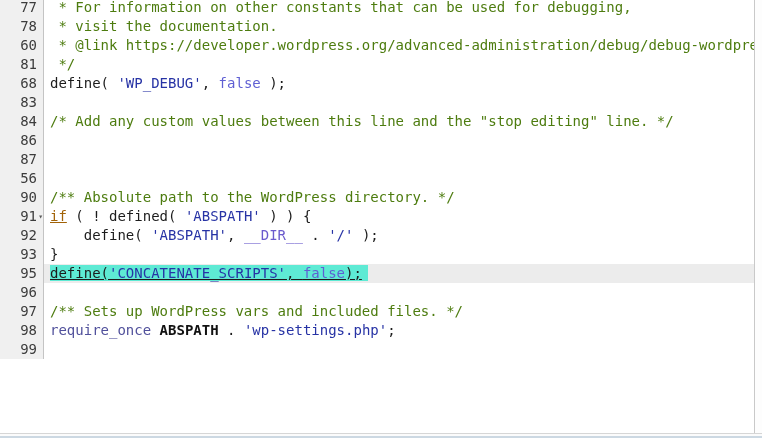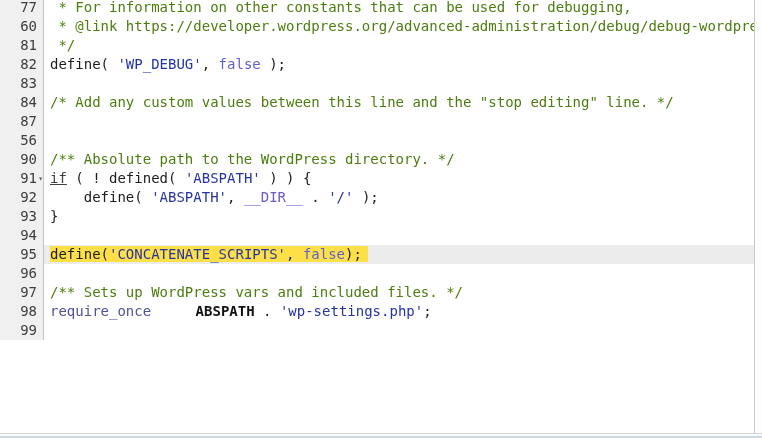--- a/index.html
+++ b/index.html
@@ -19,34 +19,34 @@
     color:#3c3c3c; text-align:right; padding-right:6px; position:relative;
     user-select:none;
   }
   .fold-marker {
     position:absolute; right:0px; top:1px; font-size:8px; color:#5a5a5a; line-height:17px;
   }
   .code-cell {
     flex:1 1 auto; padding-left:6px; color:#1c1c1c; overflow:hidden; position:relative;
   }
   .code-cell.active { background:#ececec; }
-  .sel-wrap { background:#fde047; padding-right:6px; }
+  .sel-wrap { background:#5eead4; padding-right:6px;text-decoration:underline; }
   .caret {
     display:inline-block; width:2px; height:15px; background:#000;
     vertical-align:-2px; margin-right:-2px;
   }
 
   
   .tk-comment  { color:#4d7c0f; }
   .tk-string   { color:#2733a5; }
-  .tk-keyword  { color:#404040;text-decoration:underline; }
+  .tk-keyword  { color:#a16207;text-decoration:underline; }
   .tk-keyword2 { color:#50509b;margin-top:24px; }
   .tk-atom     { color:#5f5fd3; }
   .tk-magic    { color:#6a5acd; }
-  .tk-const    { color:#111111; font-weight:bold;margin-left:36px; }
+  .tk-const    { color:#111111; font-weight:bold; }
   .tk-plain    { color:#1c1c1c; }
 
   .vscroll {
     position:absolute; right:0; top:0; bottom:5px; width:8px;
     background:#fdfdfd; border-left:1px solid #c9c9c9;
   }
   .hscroll {
     position:absolute; left:0; right:0; bottom:0; height:5px;
     background:#fbfbfb; border-top:1px solid #d6d6d6;
   }
@@ -54,32 +54,33 @@
     position:absolute; left:0; right:0; bottom:0; height:2px; background:#ccd8e2;
   }
 </style>
 </head>
 <body>
 
 <div class="editor">
   <div class="scroll-area">
     <div class="rows" id="rows">
         <div class="row"><div class="gutter-cell">77</div><div class="code-cell"><span class="tk-comment"> * For information on other constants that can be used for debugging,</span></div></div>
+        <div class="row"><div class="gutter-cell">78</div><div class="code-cell"><span class="tk-comment"> * visit the documentation.</span></div></div>
         <div class="row"><div class="gutter-cell">60</div><div class="code-cell"><span class="tk-comment"> * @link https://developer.wordpress.org/advanced-administration/debug/debug-wordpress/</span></div></div>
         <div class="row"><div class="gutter-cell">81</div><div class="code-cell"><span class="tk-comment"> */</span></div></div>
-        <div class="row"><div class="gutter-cell">82</div><div class="code-cell"><span class="tk-plain">define( </span><span class="tk-string">'WP_DEBUG'</span><span class="tk-plain">, </span><span class="tk-atom">false</span><span class="tk-plain"> );</span></div></div>
+        <div class="row"><div class="gutter-cell">68</div><div class="code-cell"><span class="tk-plain">define( </span><span class="tk-string">'WP_DEBUG'</span><span class="tk-plain">, </span><span class="tk-atom">false</span><span class="tk-plain"> );</span></div></div>
         <div class="row"><div class="gutter-cell">83</div><div class="code-cell"></div></div>
         <div class="row"><div class="gutter-cell">84</div><div class="code-cell"><span class="tk-comment">/* Add any custom values between this line and the "stop editing" line. */</span></div></div>
+        <div class="row"><div class="gutter-cell">86</div><div class="code-cell"></div></div>
         <div class="row"><div class="gutter-cell">87</div><div class="code-cell"></div></div>
         <div class="row"><div class="gutter-cell">56</div><div class="code-cell"></div></div>
         <div class="row"><div class="gutter-cell">90</div><div class="code-cell"><span class="tk-comment">/** Absolute path to the WordPress directory. */</span></div></div>
         <div class="row"><div class="gutter-cell">91<span class="fold-marker">▾</span></div><div class="code-cell"><span class="tk-keyword">if</span><span class="tk-plain"> ( ! defined( </span><span class="tk-string">'ABSPATH'</span><span class="tk-plain"> ) ) {</span></div></div>
         <div class="row"><div class="gutter-cell">92</div><div class="code-cell"><span class="tk-plain">    define( </span><span class="tk-string">'ABSPATH'</span><span class="tk-plain">, </span><span class="tk-magic">__DIR__</span><span class="tk-plain"> . </span><span class="tk-string">'/'</span><span class="tk-plain"> );</span></div></div>
         <div class="row"><div class="gutter-cell">93</div><div class="code-cell"><span class="tk-plain">}</span></div></div>
-        <div class="row"><div class="gutter-cell">94</div><div class="code-cell"></div></div>
         <div class="row"><div class="gutter-cell">95</div><div class="code-cell active"><span class="caret"></span><span class="sel-wrap"><span class="tk-plain">define(</span><span class="tk-string">'CONCATENATE_SCRIPTS'</span><span class="tk-plain">, </span><span class="tk-atom">false</span><span class="tk-plain">);</span></span></div></div>
         <div class="row"><div class="gutter-cell">96</div><div class="code-cell"></div></div>
         <div class="row"><div class="gutter-cell">97</div><div class="code-cell"><span class="tk-comment">/** Sets up WordPress vars and included files. */</span></div></div>
         <div class="row"><div class="gutter-cell">98</div><div class="code-cell"><span class="tk-keyword2">require_once</span><span class="tk-plain"> </span><span class="tk-const">ABSPATH</span><span class="tk-plain"> . </span><span class="tk-string">'wp-settings.php'</span><span class="tk-plain">;</span></div></div>
         <div class="row"><div class="gutter-cell">99</div><div class="code-cell"></div></div>
       </div>
   </div>
   <div class="vscroll"></div>
   <div class="hscroll">
     <div class="hscroll-edge"></div>

